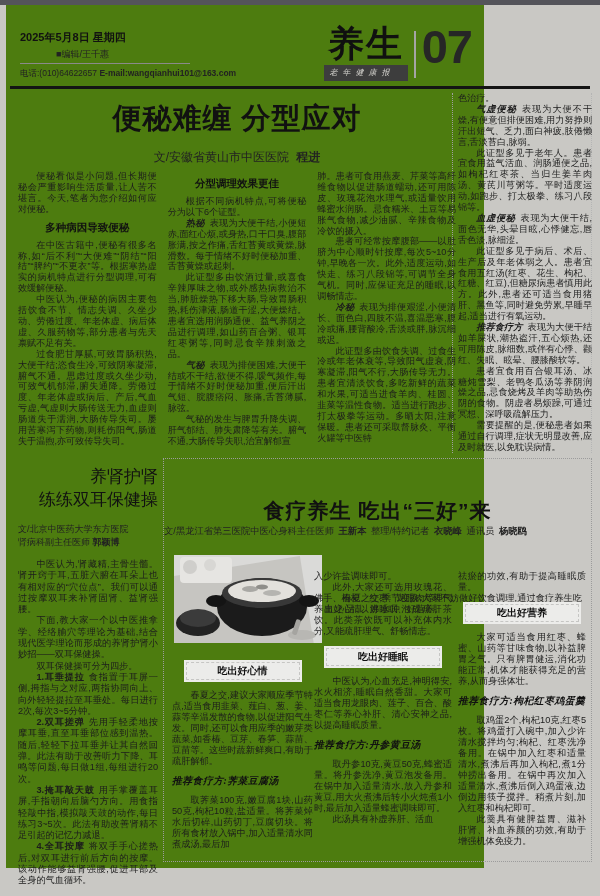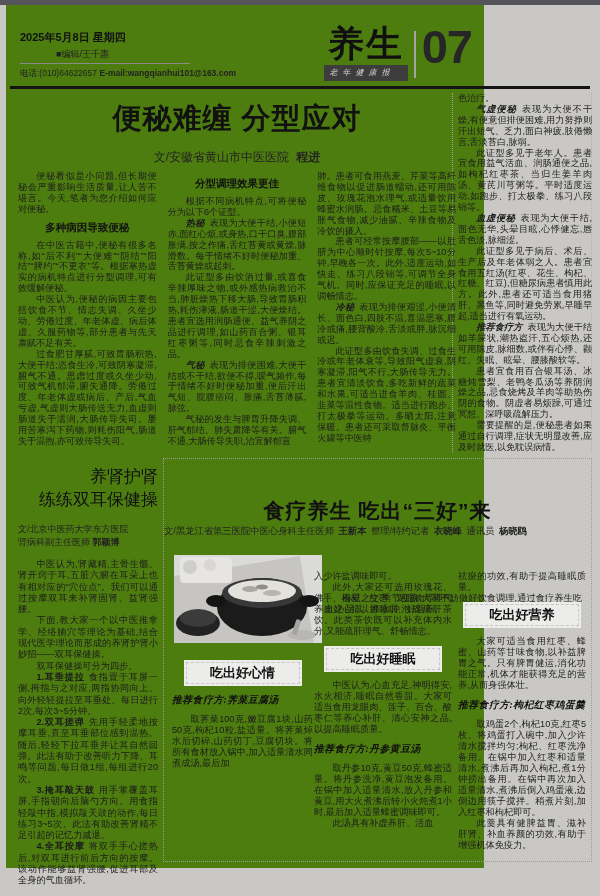--- a/index.html
+++ b/index.html
@@ -42,21 +42,21 @@
   .a3-title{position:absolute;left:0;top:30px;width:100%;text-align:center;font-size:21px;font-weight:bold;letter-spacing:1px;color:#111;margin-top:8px;}
   .a3-byline{position:absolute;left:0;top:66px;width:100%;text-align:left;font-size:9.3px;color:#222;}
   .a3-byline b{margin:0 2px;}
   .photo{position:absolute;left:10px;top:96px;width:148px;height:88px;}
   .a3-intro{position:absolute;left:160px;top:90px;width:258px;margin-top:44px;}
   .a3-intro .p{font-size:9.5px;line-height:12.5px;}
   .a3c1{position:absolute;left:8px;top:192px;width:141px;}
   .a3c2{position:absolute;left:150px;top:112px;width:138px;}
   .a3c3{position:absolute;left:294px;top:112px;width:128px;}
   .dietbox .p{font-size:9.2px;line-height:11px;}
-  .secbox{width:86px;margin:9px auto 8px;background:#ececea;outline:1px dashed #c6c6c4;outline-offset:-3px;text-align:center;font-weight:bold;font-size:13px;color:#111;padding:4px 16px;}
+  .secbox{width:86px;margin:9px auto 8px;background:#ececea;outline:1px dashed #c6c6c4;outline-offset:-3px;text-align:center;font-weight:bold;font-size:10px;color:#111;padding:4px 16px;}
   .recipehead{font-family:"Liberation Serif",serif;font-style:italic;font-weight:bold;font-size:9.8px;letter-spacing:0.5px;color:#111;margin:8px 0 7px;}
 </style>
 </head>
 <body>
 
 <div id="stage">
   <div id="topstrip"></div>
   <div id="paper">
 
     <div class="m-date">2025年5月8日 星期四</div>
@@ -170,20 +170,21 @@
           <rect x="120" y="64" width="5" height="16" rx="2" fill="#a5a4a0" transform="rotate(18 122 72)"></rect>
         </svg>
       </div>
 
       <div class="a3-intro">
         <p class="p">春夏之交,季节变换,大家不妨做好饮食调理,通过食疗养生吃出好心情、好睡眠、好营养。</p>
       </div>
 
       <div class="a3c1">
         <div class="secbox">吃出好心情</div>
+        <p class="p">春夏之交,建议大家顺应季节特点,适当食用韭菜、薤白、葱、姜、蒜等辛温发散的食物,以促进阳气生发。同时,还可以食用应季的嫩芽类蔬菜,如香椿、豆芽、春笋、蒜苗、豆苗等。这些时蔬新鲜爽口,有助于疏肝解郁。</p>
         <div class="recipehead">推荐食疗方:荠菜豆腐汤</div>
         <p class="p">取荠菜100克,嫩豆腐1块,山药50克,枸杞10粒,盐适量。将荠菜焯水后切碎,山药切丁,豆腐切块。将所有食材放入锅中,加入适量清水同煮成汤,最后加</p>
       </div>
 
       <div class="a3c2">
         <p class="p cont">入少许盐调味即可。</p>
         <p class="p">此外,大家还可选用玫瑰花、佛手、枸杞、红枣、龙眼肉等理气养血之品,以沸水冲泡成疏肝茶饮。此类茶饮既可以补充体内水分,又能疏肝理气、舒畅情志。</p>
         <div class="secbox">吃出好睡眠</div>
         <p class="p">中医认为,心血充足,神明得安,水火相济,睡眠自然香甜。大家可适当食用龙眼肉、莲子、百合、酸枣仁等养心补肝、清心安神之品,以提高睡眠质量。</p>
         <div class="recipehead">推荐食疗方:丹参黄豆汤</div>

